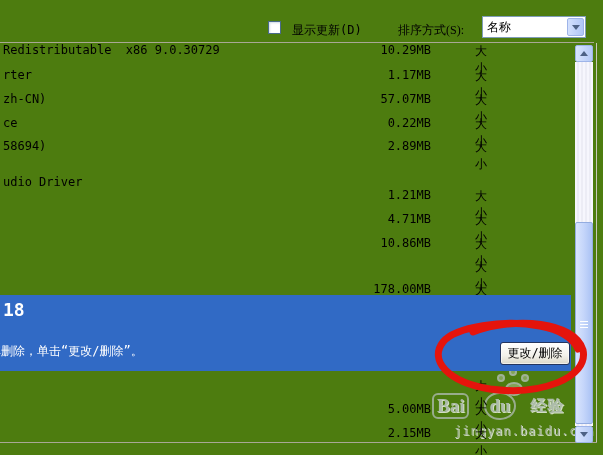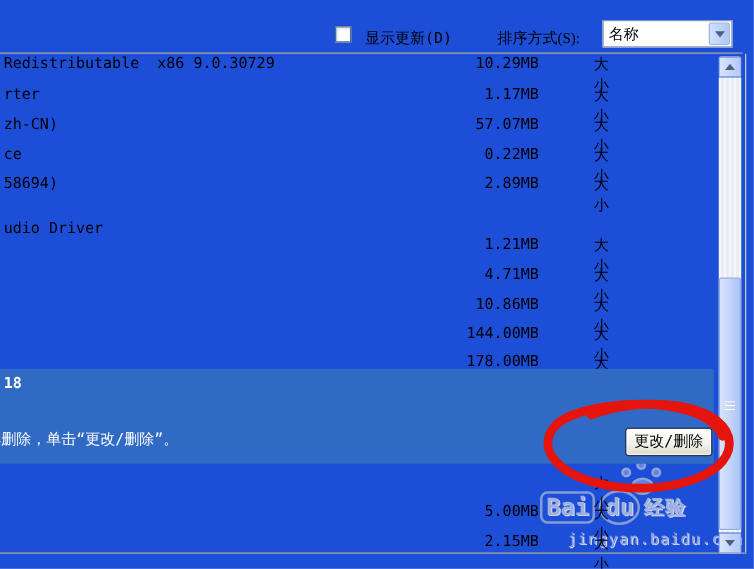--- a/index.html
+++ b/index.html
@@ -1,18 +1,18 @@
 <!DOCTYPE html>
 <html><head>
 <meta charset="utf-8">
 <style>
   * { margin:0; padding:0; box-sizing:border-box; }
   body { background:#fff; }
   #screen {
-    position:relative; width:603px; height:455px; background:#1d4ed8;
+    position:relative; width:603px; height:455px; background:#4d7c0f;
     overflow:hidden; font-family:"DejaVu Sans Mono","DejaVu Sans","Liberation Sans",sans-serif;
     font-size:12px; color:#000;
   }
   
   .checkbox {
     position:absolute; left:268px; top:21px; width:13px; height:13px;
     background:#fff; border:1px solid #4a6b8a; box-shadow:inset 1px 1px 2px rgba(120,150,180,.35);
   }
   .cb-label { position:absolute; left:292px; top:22px; }
   .sort-label { position:absolute; left:398px; top:22px;font-family:Liberation Serif, serif; }
@@ -34,21 +34,21 @@
   
   .row { position:absolute; left:0; width:468px; height:15px; z-index:2; }
   .row .nm { position:absolute; left:3px; white-space:pre; }
   .row .szl { position:absolute; left:475px; }
   .row .szv { position:absolute; right:37px; width:90px; text-align:right; }
   
   .selbar {
     position:absolute; left:0; top:295px; width:571px; height:76px;
     background:#316ac5; color:#fff; z-index:3; overflow:hidden;
   }
-  .sel-title { position:absolute; left:3px; top:4px; font-weight:bold; font-size:12px; }
+  .sel-title { position:absolute; left:3px; top:4px; font-weight:bold; font-size:18px; }
   .sel-hint  { position:absolute; left:-11px; top:48px; white-space:pre; }
   .xp-btn {
     position:absolute; left:500px; top:47px; width:70px; height:23px;
     border:1px solid #24355e; border-radius:3px;
     background:linear-gradient(#ffffff,#f2f1ea 60%,#dcd8c8);
     font-size:12px; color:#000; text-align:center; line-height:21px;
     box-shadow:inset 0 0 0 1px rgba(255,255,255,.6);
     font-family:inherit;
   }
   
@@ -68,22 +68,22 @@
   .grip { position:absolute; left:4px; top:98px; width:8px; }
   .grip div { height:1px; margin-bottom:2px; background:#8aa4d8; border-bottom:1px solid #fff; }
   
   .wm { position:absolute; left:428px; top:366px; width:160px; height:80px; z-index:1; opacity:.75; color:#ccd1dd; }
   .wm-paw { position:absolute; left:67px; top:2px; width:40px; height:34px; }
   .wm-paw span { position:absolute; border:2px solid rgba(195,200,212,.85); background:rgba(255,255,255,.4); border-radius:50%; }
   .paw-main { left:10px; top:14px; width:18px; height:14px; }
   .toe1 { left:2px; top:6px; width:8px; height:8px; }
   .toe2 { left:14px; top:0px; width:8px; height:8px; }
   .toe3 { left:26px; top:6px; width:8px; height:8px; }
-  .wm-brand { position:absolute; left:4px; top:26px; display:flex; align-items:center; gap:3px;
-    font-weight:bold; font-size:19px; text-shadow:1px 1px 0 #fff; }
+  .wm-brand { position:absolute; left:4px; top:26px; display:flex; align-items:center; gap:15px;
+    font-weight:bold; font-size:19px; text-shadow:1px 1px 0 #fff;font-family:Liberation Serif, serif; }
   .wm-bai { border:2px solid rgba(195,200,212,.85); border-radius:6px; padding:0 3px; }
   .wm-du  { border:2px solid rgba(195,200,212,.85); border-radius:50%; padding:1px 3px; }
   .wm-cn  { font-size:16px; letter-spacing:1px; }
   .wm-url { position:absolute; left:26px; top:58px; font-size:12px; letter-spacing:1px;
     color:rgba(198,203,215,.9); text-shadow:1px 1px 0 #fff; }
   
   .red-svg { position:absolute; left:415px; top:300px; z-index:10; pointer-events:none; }
 </style>
 </head>
 <body>
@@ -146,21 +146,20 @@
         <span class="szv">4.71MB</span>
       </div>
       <div class="row" style="top: 236px;">
         <span class="nm"></span>
         <span class="szl">大小</span>
         <span class="szv">10.86MB</span>
       </div>
       <div class="row" style="top: 259px;">
         <span class="nm"></span>
         <span class="szl">大小</span>
-        <span class="szv">144.00MB</span>
       </div>
       <div class="row" style="top: 282px;">
         <span class="nm"></span>
         <span class="szl">大小</span>
         <span class="szv">178.00MB</span>
       </div>
       <div class="row" style="top: 378px;">
         <span class="nm"></span>
         <span class="szl">大小</span>
         <span class="szv"></span>

